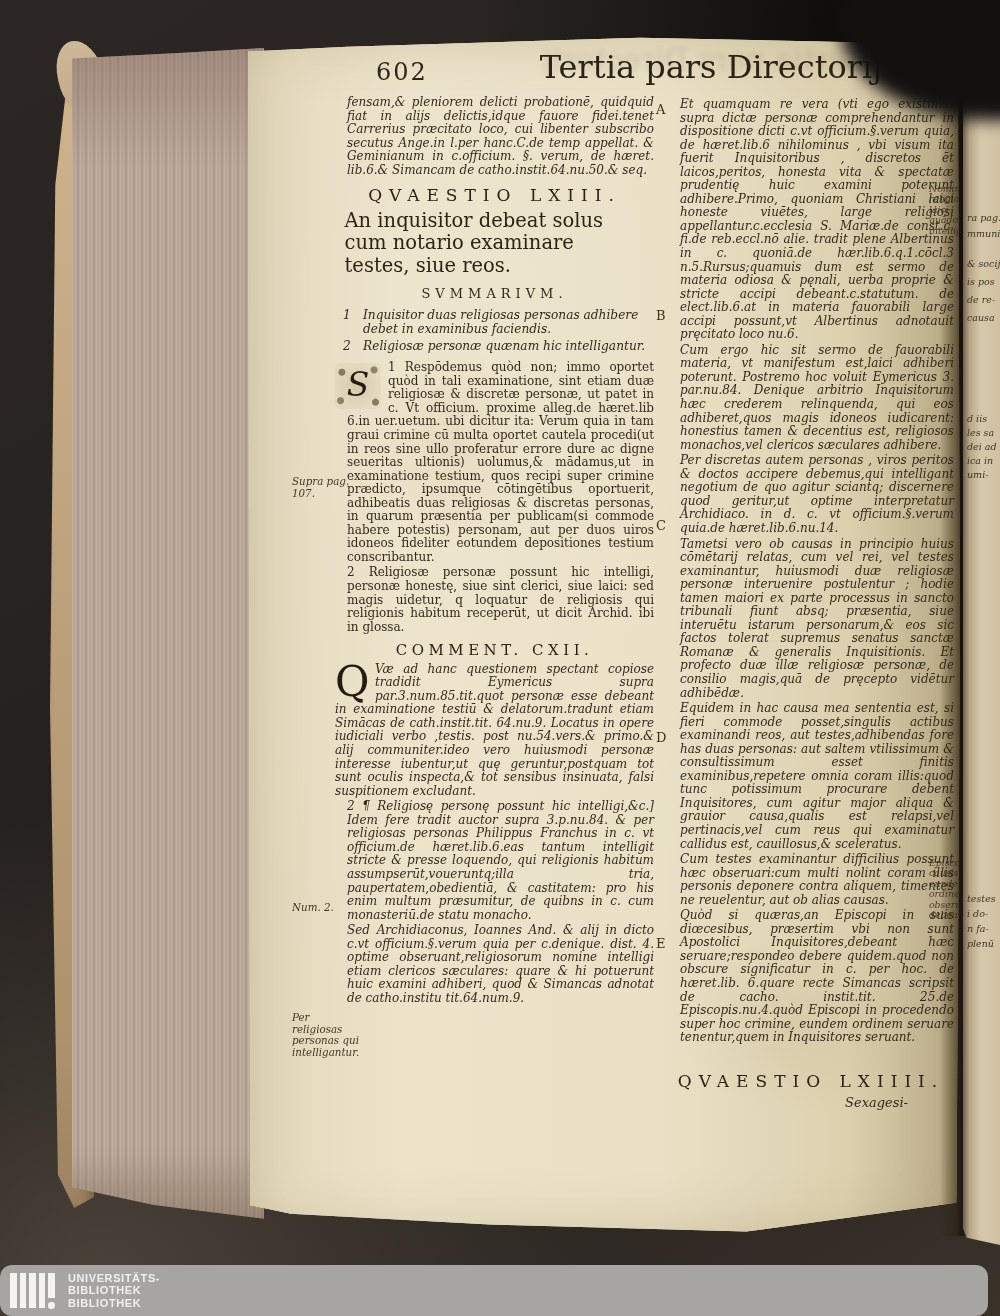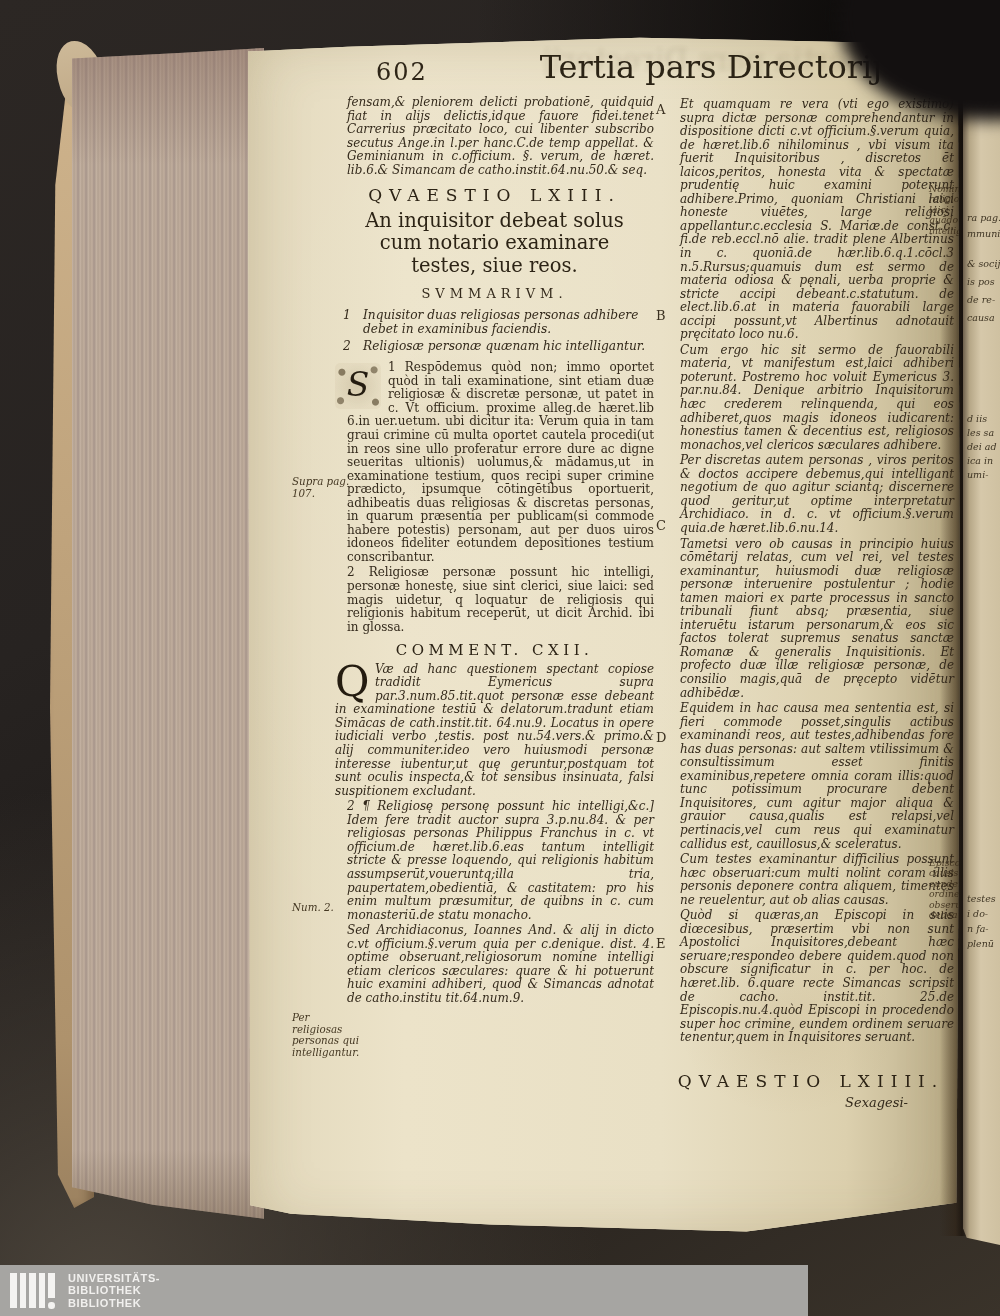--- a/index.html
+++ b/index.html
@@ -65,21 +65,21 @@
   .ghost{
     position:absolute;left:240px;top:6px;width:430px;text-align:center;font-size:30px;
     transform:scaleX(-1);filter:blur(2.5px);opacity:.13;color:#4a3c22;pointer-events:none;
   }
   .col{position:absolute;top:60px;font-size:12px;line-height:13.55px;text-align:justify;}
   .col-left{left:87px;width:319px;}
   .col-right{left:420px;top:62px;width:286px;}
   .col p{margin:0 0 2px 12px;}
   .it{font-style:italic;}
   .q-head{font-size:17px;font-weight:normal;letter-spacing:7px;text-align:center;margin:12px 0 7px 0;color:#2c2315;}
-  .q-sub{font-size:19.5px;font-weight:normal;text-align:center;line-height:22.5px;margin:0 auto 10px auto;max-width:300px;color:#2c2315;}
+  .q-sub{font-size:19.5px;font-weight:normal;text-align:left;line-height:22.5px;margin:0 auto 10px auto;max-width:300px;color:#2c2315;}
   .sum-title{font-size:13px;letter-spacing:5px;text-align:center;margin:4px 0 8px 0;}
   .sum-item{display:flex;gap:12px;padding-left:8px;margin-bottom:4px;font-size:12.2px;font-style:italic;text-align:left;line-height:13.8px;}
   .sum-item .n{flex:0 0 8px;}
   .c-head{font-size:15px;font-weight:normal;letter-spacing:4.5px;text-align:center;margin:10px 0 5px 0;color:#2c2315;}
   .para{margin:0 0 2px 0;}
   .para.mt{margin-top:7px;}
   .dcapS{
     float:left;width:46px;height:46px;margin:2px 7px 0 0;
     font-size:33px;line-height:44px;text-align:center;font-style:italic;color:#241c10;
     background:
@@ -94,21 +94,21 @@
   .q64h{margin-top:30px;}
   .q64s{font-size:19px;max-width:280px;}
   .catchword{font-size:13px;font-style:italic;text-align:right;padding-right:46px;margin-top:8px;}
   .colmark{position:absolute;left:408px;font-size:13px;color:#3a3020;}
   .cmA{top:66px;} .cmB{top:272px;} .cmC{top:482px;} .cmD{top:694px;} .cmE{top:900px;}
   .mnote-l{position:absolute;left:44px;width:68px;font-size:10.3px;font-style:italic;line-height:11.6px;color:#453823;}
   .ml0{top:440px;} .ml1{top:866px;} .ml2{top:976px;}
   .mnote-r{position:absolute;left:681px;width:58px;font-size:9.3px;font-style:italic;line-height:10.4px;color:#4a3c26;}
   .mr0{top:148px;} .mr1{top:822px;}
   
-  .wm-bar{position:absolute;left:0;top:1265px;width:808px;height:51px;background:#a6a5a2;}
+  .wm-bar{position:absolute;left:0;top:1265px;width:988px;height:51px;background:#a6a5a2;border-radius:12px;}
   .wm-logo{position:absolute;left:10px;top:8px;display:flex;gap:3px;height:36px;align-items:flex-start;}
   .wm-logo .b{width:6.5px;height:35px;background:#f4f3f1;}
   .wm-logo .b5{height:25px;position:relative;}
   .wm-logo .b5::after{content:"";position:absolute;left:0;top:29px;width:6.5px;height:6.5px;border-radius:50%;background:#f4f3f1;}
   .wm-text{
     position:absolute;left:68px;top:7px;
     font-family:"Liberation Sans","DejaVu Sans",sans-serif;font-size:11px;font-weight:bold;
     letter-spacing:.6px;line-height:12.4px;color:#f1f0ee;
   }
 </style>

